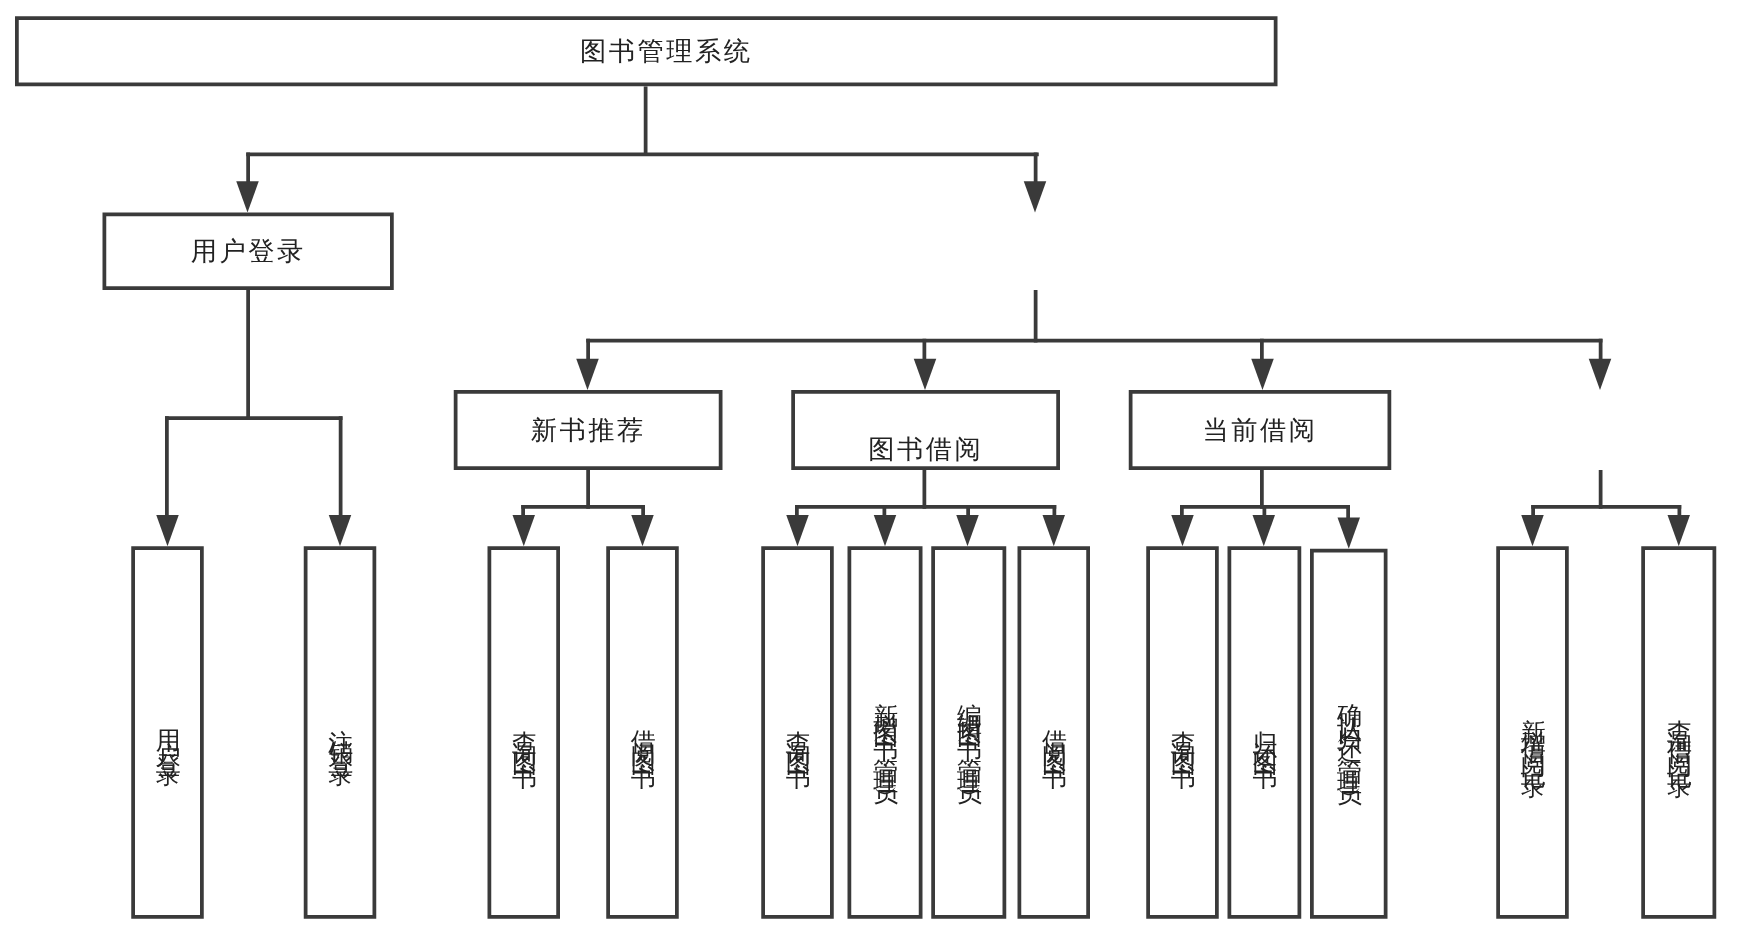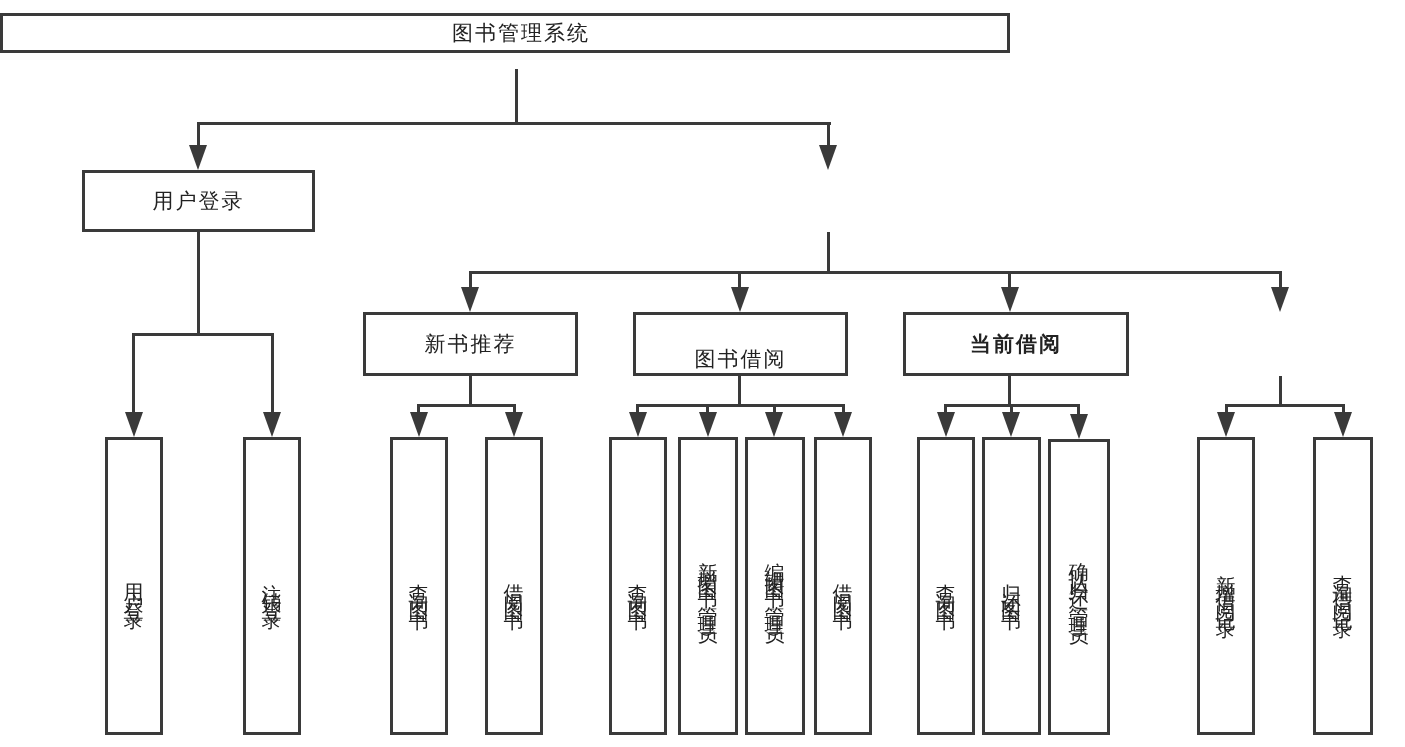--- a/index.html
+++ b/index.html
@@ -31,38 +31,38 @@
   .watermark{
     position:absolute;right:3px;top:714px;z-index:5;
     color:#b5b5b5;font-size:21px;letter-spacing:1px;white-space:nowrap;
   }
 </style>
 </head>
 <body>
 
 <div class="canvas">
 
-  <div class="box" style="left:0;top:13px;width:1010px;height:40px;padding-left:32px;">
+  <div class="box" style="left:12px;top:13px;width:1010px;height:56px;padding-left:32px;">
     <span>图书管理系统</span>
   </div>
 
   <div class="box" style="left:82px;top:170px;width:233px;height:62px;">
     <span>用户登录</span>
   </div>
 
 
   <div class="box" style="left:363px;top:312px;width:215px;height:64px;align-items:center;">
     <span>新书推荐</span>
   </div>
 
   <div class="box" style="left:633px;top:312px;width:215px;height:64px;align-items:flex-end;">
     <span>图书借阅</span>
   </div>
 
-  <div class="box" style="left:903px;top:312px;width:226px;height:64px;font-weight:bold;">
+  <div class="box" style="left:903px;top:312px;width:210px;height:64px;">
     <span>当前借阅</span>
   </div>
 
 
   <div class="box leaf" style="left:105px;top:437px;width:58px;height:298px;">
     <span>用户登录</span>
   </div>
   <div class="box leaf" style="left:243px;top:437px;width:58px;height:298px;">
     <span>注销登录</span>
   </div>

